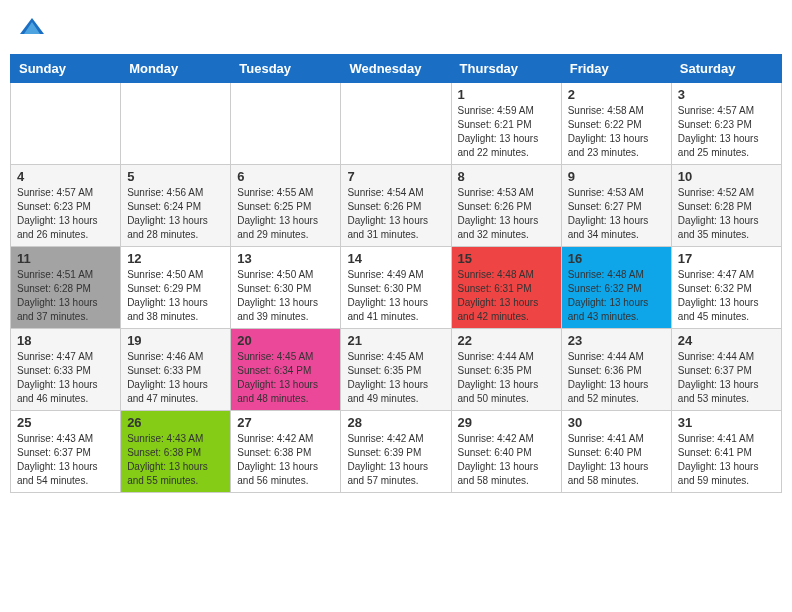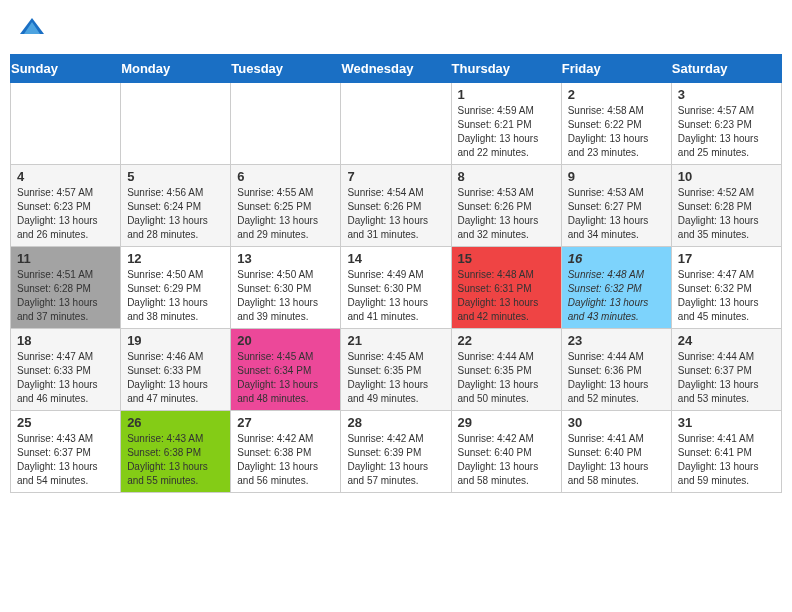--- a/index.html
+++ b/index.html
@@ -55,21 +55,21 @@
     }
     .calendar {
       width: 100%;
       border-collapse: collapse;
       border: 1px solid #ccc;
     }
     .calendar th {
       background-color: #1a6fc4;
       color: #fff;
       text-align: left;
-      padding: 6px 0;
+      padding: 6px 8px;
       font-size: 13px;
       font-weight: bold;
       border: 1px solid #1a6fc4;
     }
     .calendar td {
       vertical-align: top;
       padding: 4px 6px;
       border: 1px solid #ccc;
       width: calc(100% / 7);
       min-height: 80px;
@@ -244,21 +244,21 @@
 Daylight: 13 hours
 and 41 minutes.</div>
         </td>
         <td style="background-color: #ef4444;">
           <span class="day-number">15</span>
           <div class="day-info" style="white-space: pre-line;">Sunrise: 4:48 AM
 Sunset: 6:31 PM
 Daylight: 13 hours
 and 42 minutes.</div>
         </td>
-        <td style="background-color: #7dd3fc; font-style: italic;">
+        <td style="background-color: #0ea5e9;">
           <span class="day-number">16</span>
           <div class="day-info" style="white-space: pre-line;">Sunrise: 4:48 AM
 Sunset: 6:32 PM
 Daylight: 13 hours
 and 43 minutes.</div>
         </td>
         <td style="background-color: rgb(255, 255, 255);">
           <span class="day-number">17</span>
           <div class="day-info" style="white-space: pre-line;">Sunrise: 4:47 AM
 Sunset: 6:32 PM

